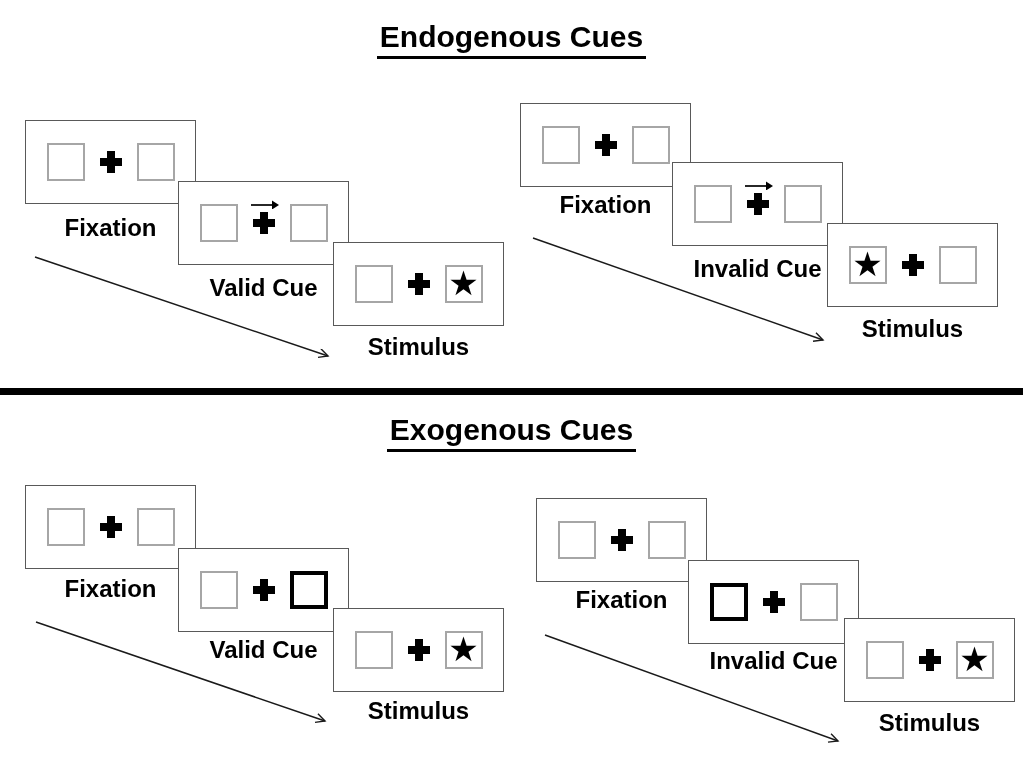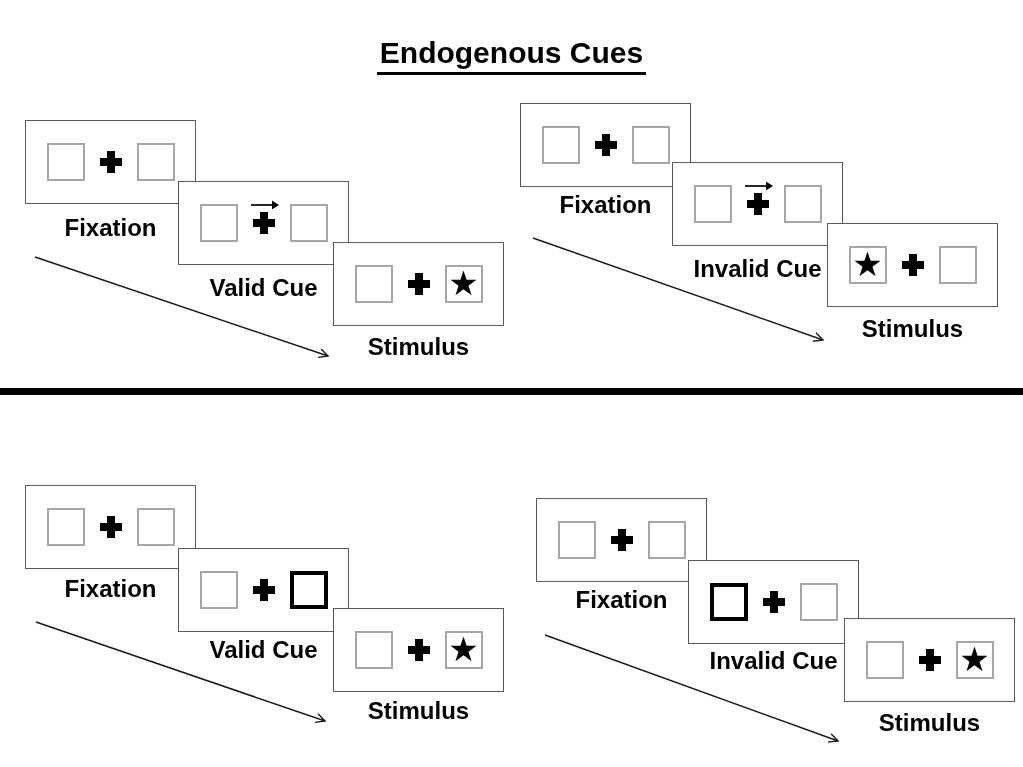--- a/index.html
+++ b/index.html
@@ -2,21 +2,21 @@
 <html><head>
 <meta charset="utf-8">
 <style>
   html,body { margin:0; padding:0; background:#fff; }
   .stage {
     position:relative; width:1023px; height:767px; background:#ffffff;
     font-family:"Liberation Sans", sans-serif; overflow:hidden; color:#000;
   }
   .title {
     position:absolute; left:0; width:100%; text-align:center;
-    font-weight:bold; font-size:30px; letter-spacing:0px;margin-top:16px;
+    font-weight:bold; font-size:30px; letter-spacing:0px;
   }
   .title .u { display:inline-block; border-bottom:3px solid #000; padding:0 3px 2px 3px; }
   .divider { position:absolute; left:0; width:1023px; height:7px; background:#000; }
 
   .card {
     position:absolute; width:171px; height:84px; box-sizing:border-box;
     background:#fff; border:1px solid #595959;
     display:flex; align-items:center; justify-content:center; gap:15px;
   }
   .sq {
@@ -112,20 +112,23 @@
       <div class="plusWrap">
           <div class="plus"></div>
         </div>
       <div class="sq"></div>
     </div>
     <div class="lbl" style="left:827px;top:318px;">Stimulus</div>
   </div>
 
   <div class="divider" style="top:388px;"></div>
 
+  <div class="title" style="top:413px;">
+    <span class="u">Exogenous Cues</span>
+  </div>
 
   <div>
     <div class="card" style="left:25px;top:485px;">
       <div class="sq"></div>
       <div class="plusWrap">
           <div class="plus"></div>
         </div>
       <div class="sq"></div>
     </div>
     <div class="lbl" style="left:25px;top:578px;">Fixation</div>

